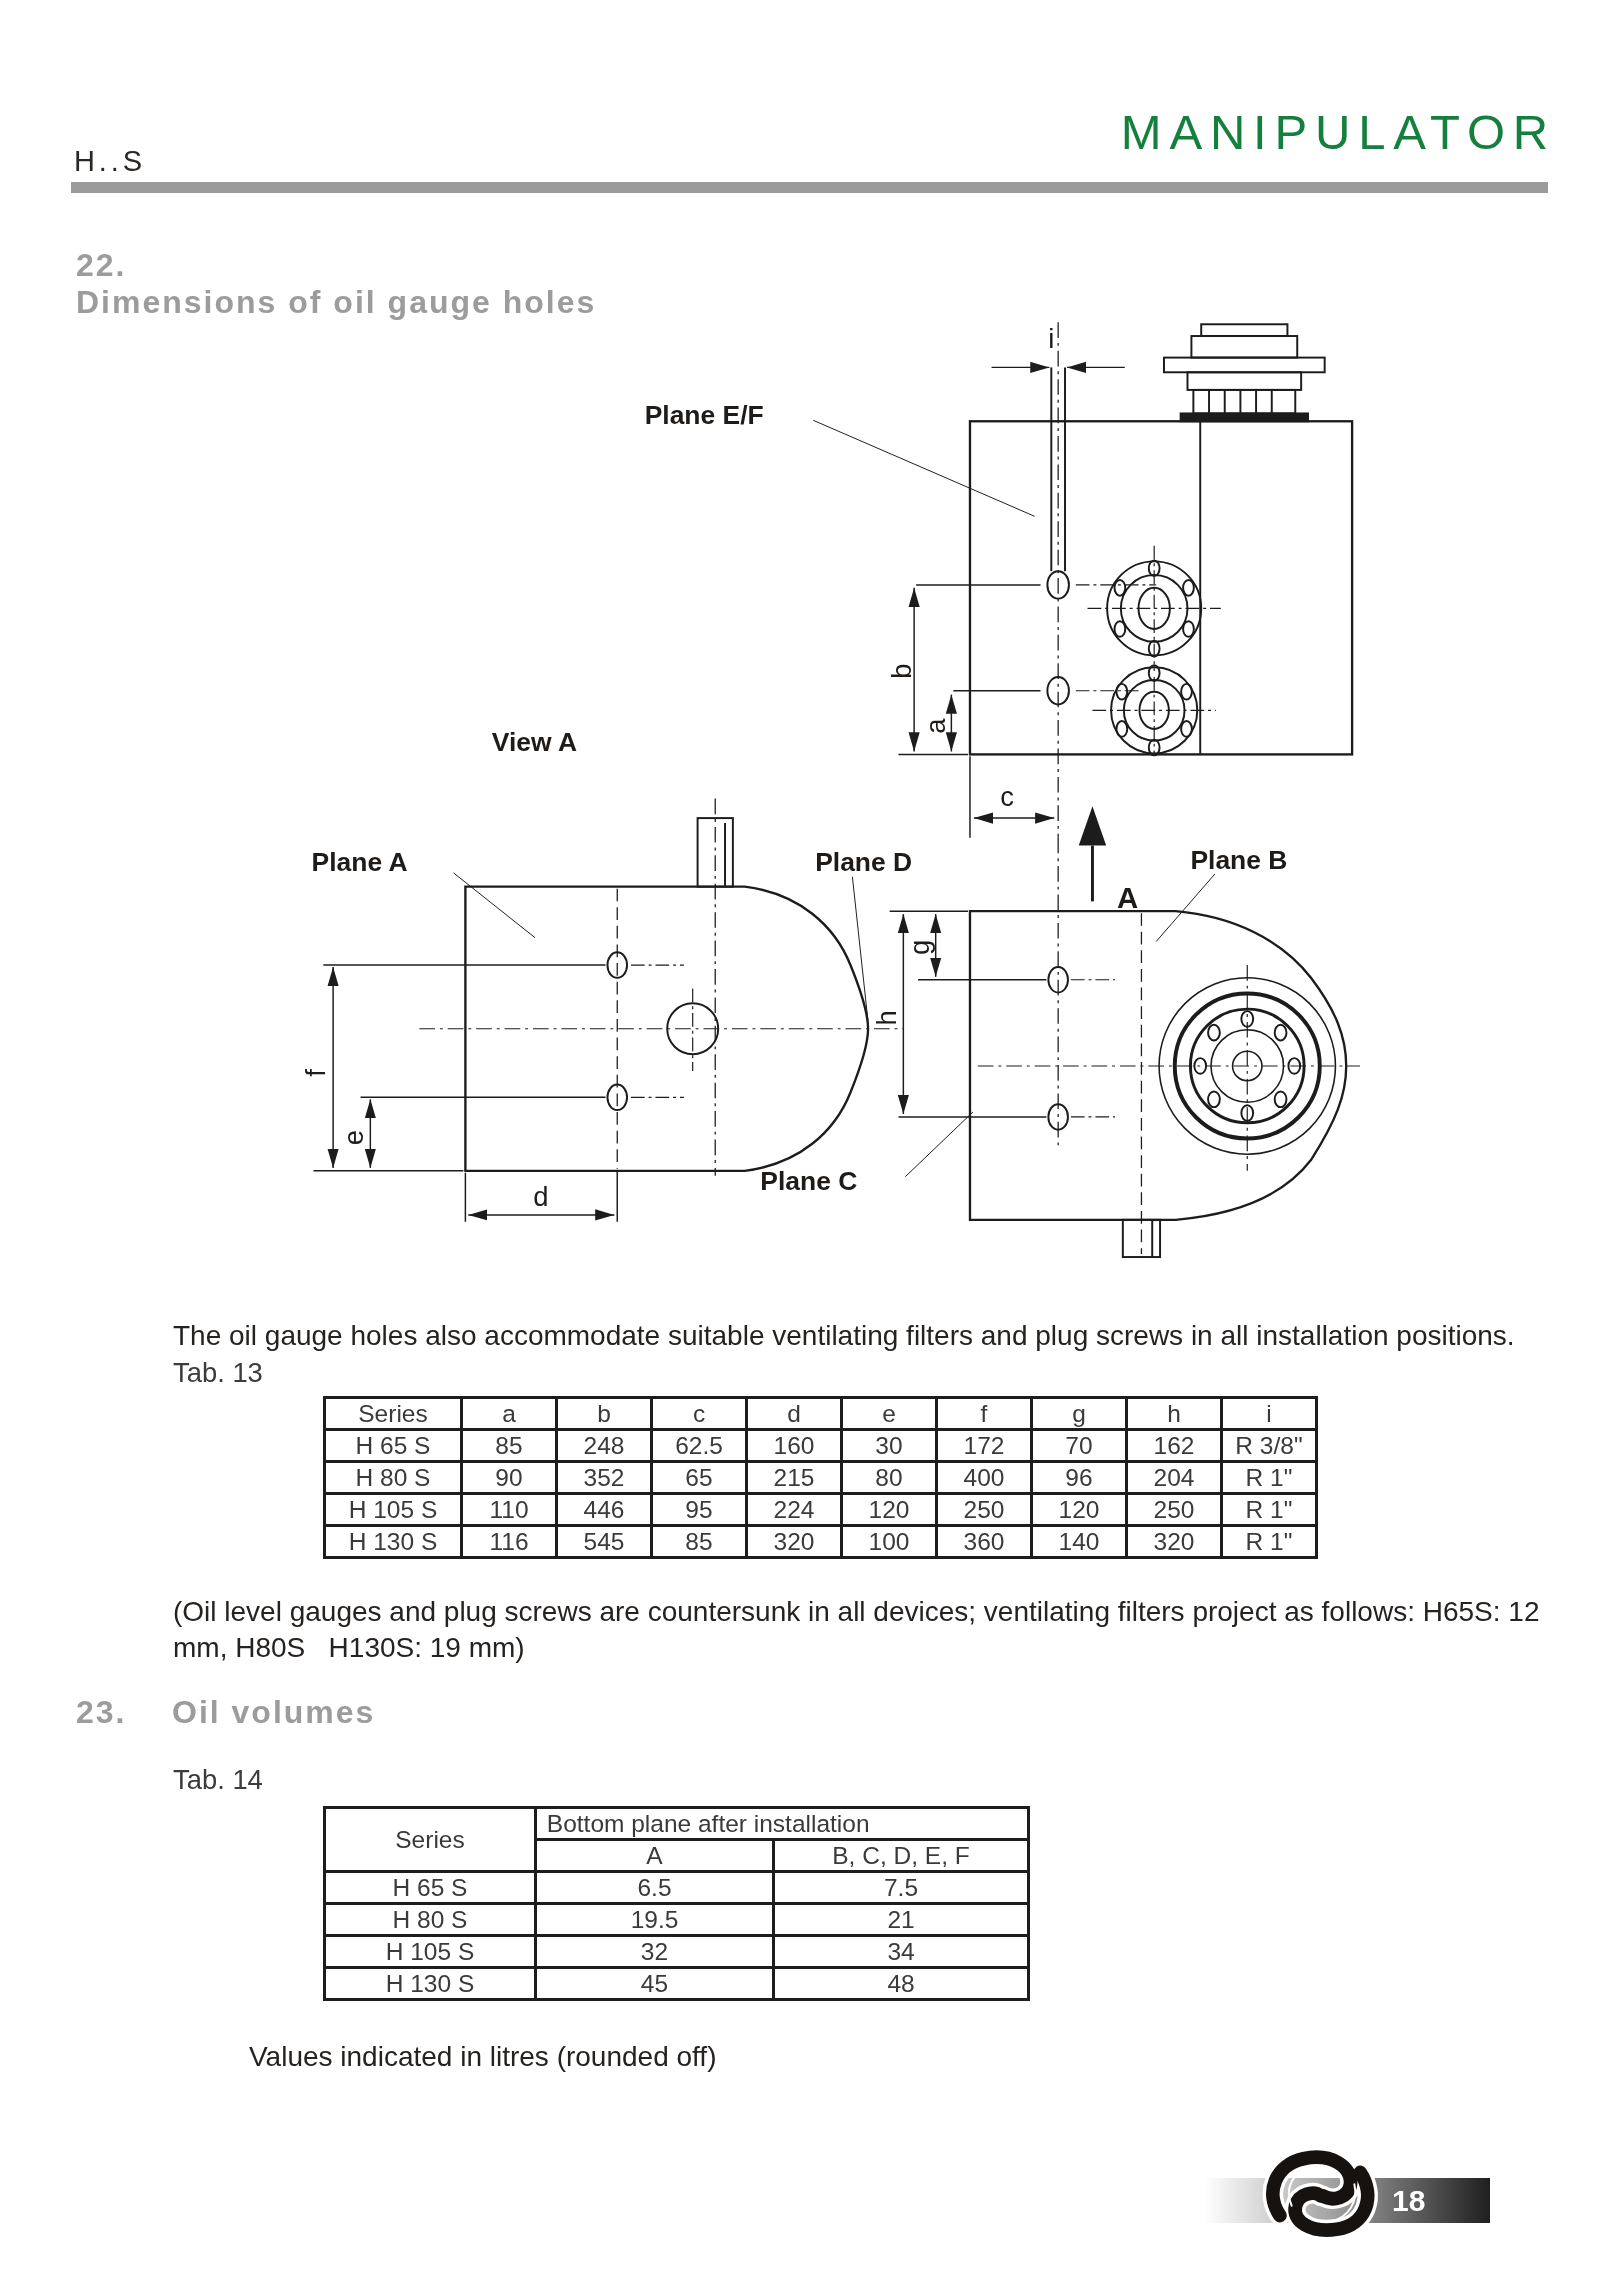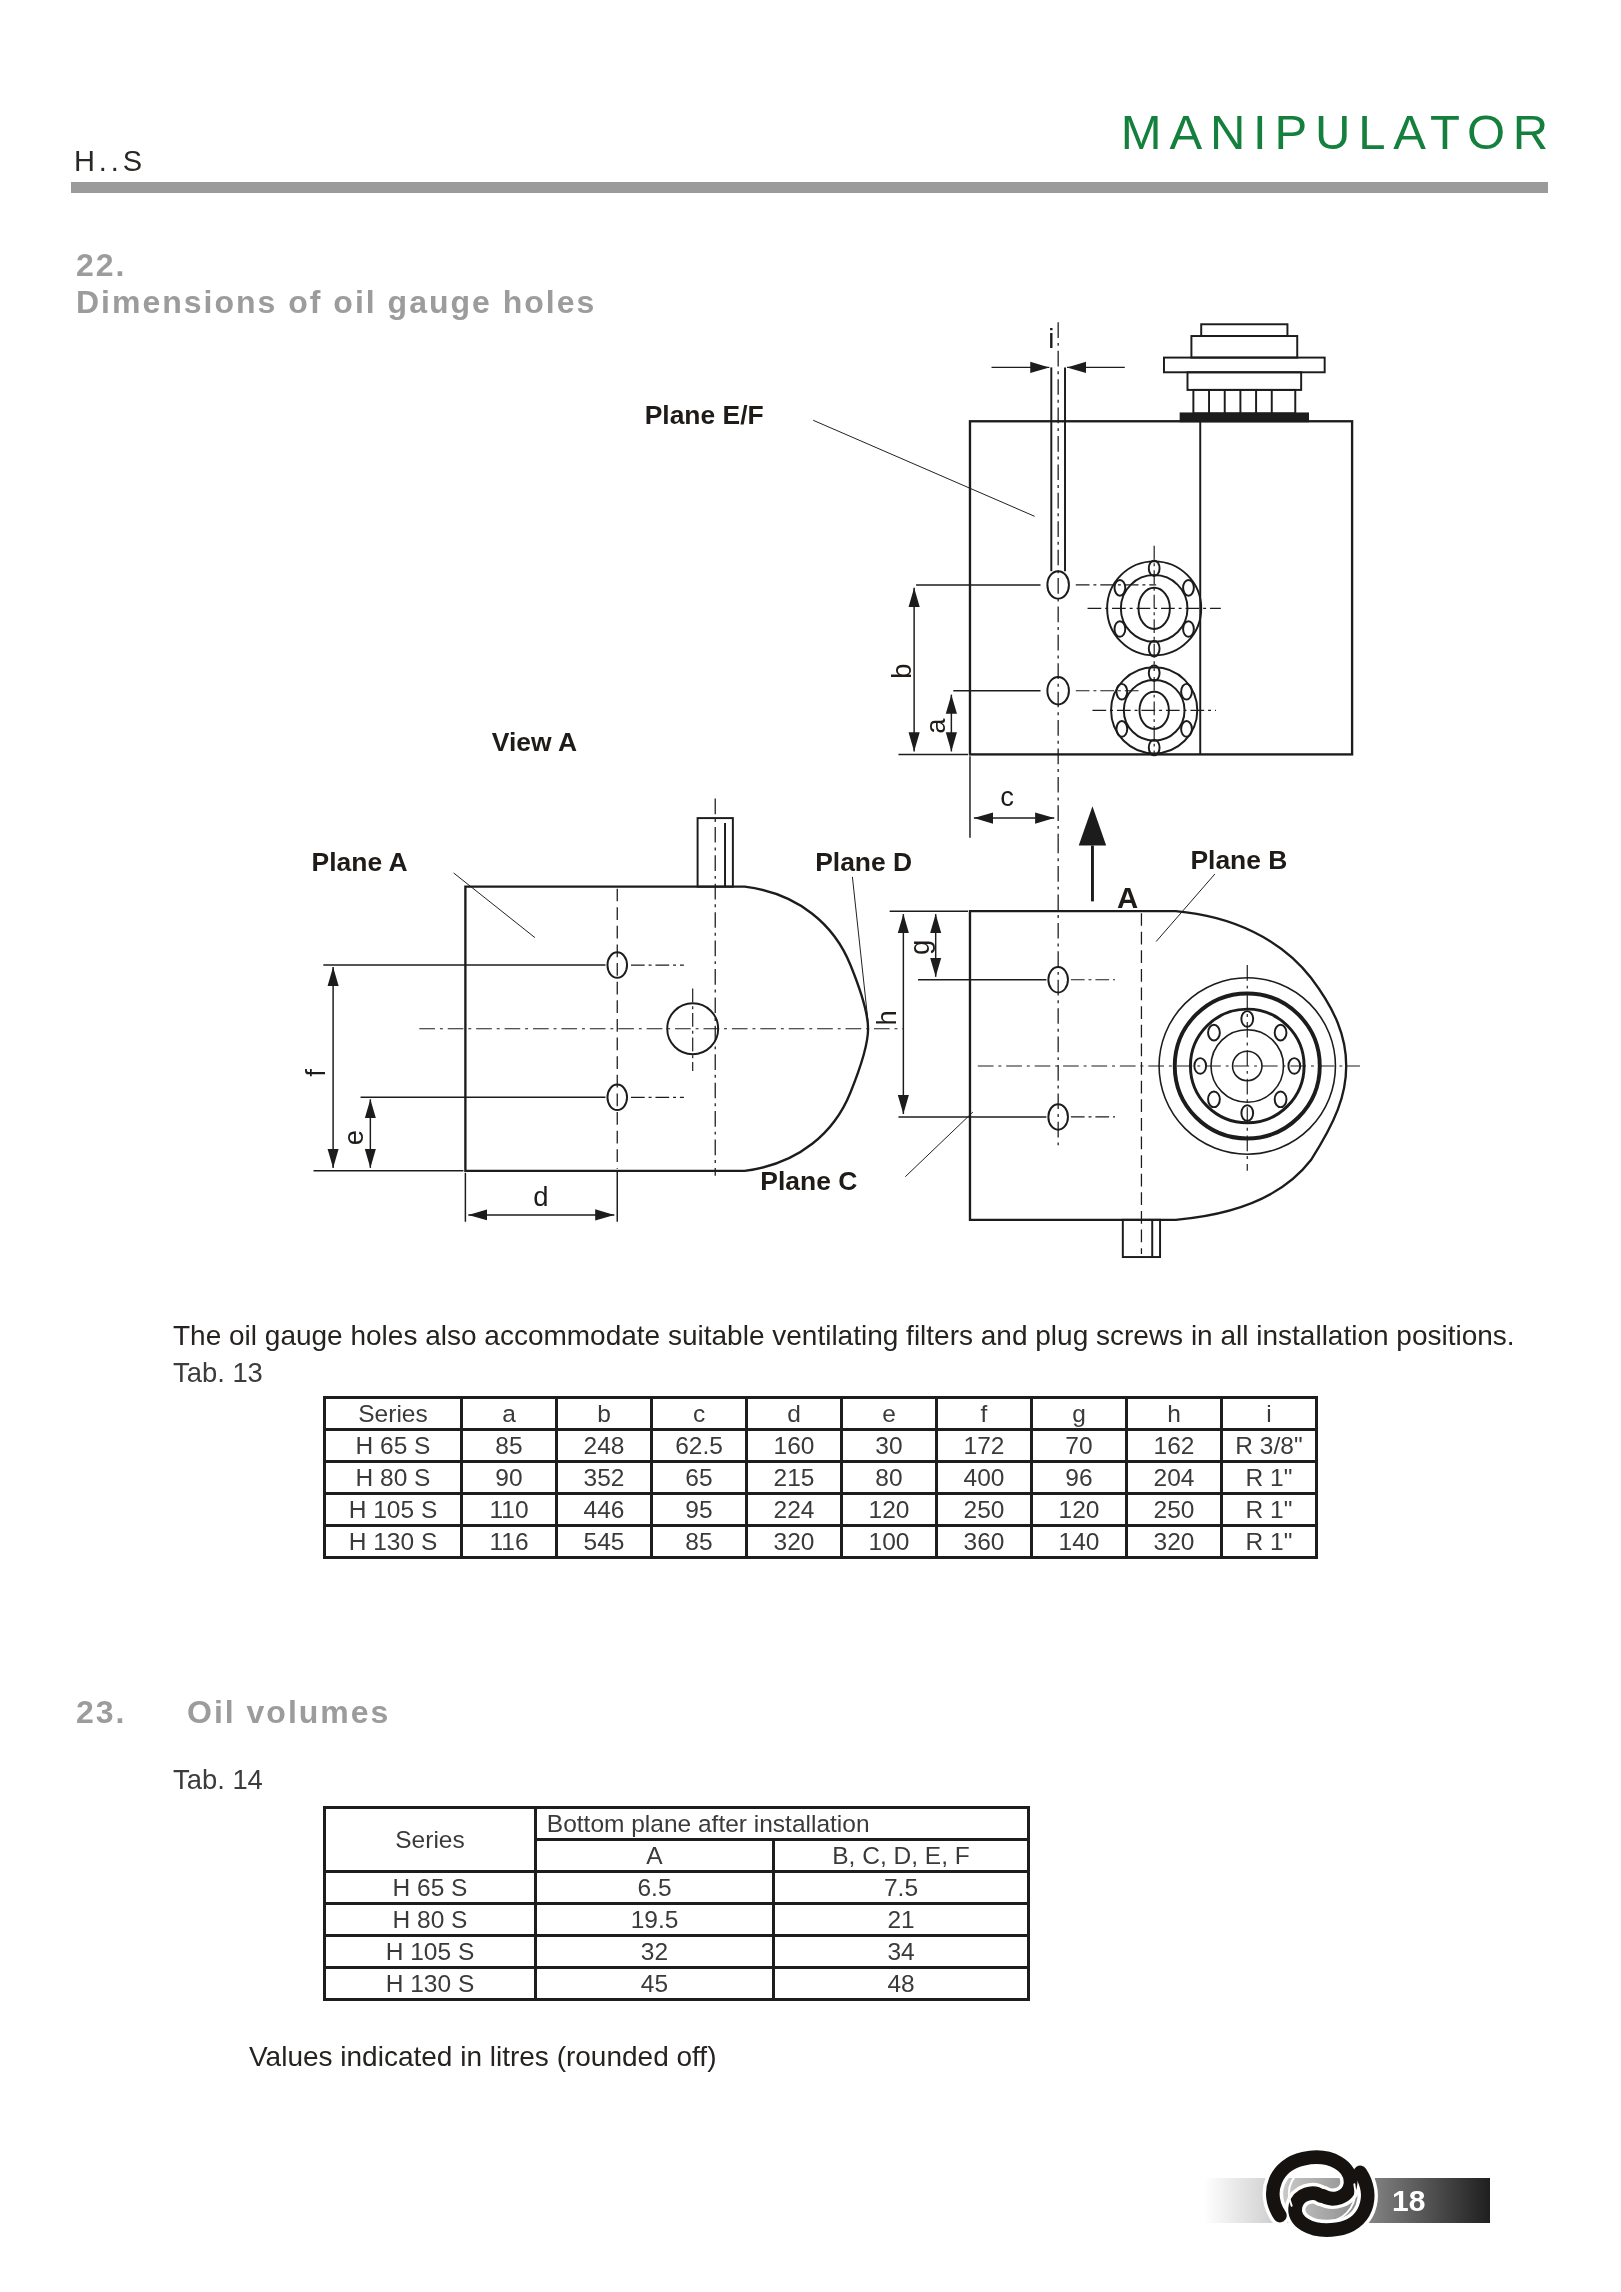--- a/index.html
+++ b/index.html
@@ -11,21 +11,21 @@
   }
   .abs{position:absolute;}
   
   .model-code{left:74px;top:145px;font-size:29px;letter-spacing:3.9px;color:#2a2724;}
   .brand{right:73px;top:104px;font-size:49px;letter-spacing:7.8px;color:#15803d;font-weight:400;}
   .header-rule{left:71px;top:182px;width:1477px;height:10.8px;background:#9b9b9b;}
   
   .sec-head{display:flex;font-weight:bold;font-size:32px;letter-spacing:2px;color:#9c9c9c;}
   .sec-head .num{width:96px;}
   .h22{left:76px;top:247px;flex-direction:column;}
-  .h23{left:76px;top:1694px;gap:15px;}
+  .h23{left:76px;top:1694px;}
   
   .fig-svg{left:176px;top:289px;}
   .fig-caption{left:176px;top:1264px;width:1392px;text-align:center;font-size:27.4px;color:#3c3c3c;}
   
   .intro{left:173px;top:1308px;width:1402px;font-size:28px;color:#262220;margin-top:12px;}
   .tab-label{font-size:27.4px;color:#3c3c3c;}
   .t13label{left:173px;top:1357px;}
   .t14label{left:173px;top:1764px;}
   .note{left:173px;top:1594px;width:1372px;font-size:28px;line-height:36px;color:#262220;}
   .values-note{left:249px;top:2041px;font-size:28px;color:#262220;}
@@ -313,20 +313,21 @@
       <td>320</td>
       <td>100</td>
       <td>360</td>
       <td>140</td>
       <td>320</td>
       <td>R 1"</td>
     </tr>
   </tbody>
     </table>
 
+  <div class="abs note">(Oil level gauges and plug screws are countersunk in all devices; ventilating filters project as follows: H65S: 12 mm, H80S &nbsp; H130S: 19 mm)</div>
 
   <div class="abs sec-head h23">
     <span class="num">23.</span>
     <span>Oil volumes</span>
   </div>
 
   <div class="abs tab-label t14label">Tab. 14</div>
   <table class="abs tab14">
     <colgroup>
         <col class="c1">

